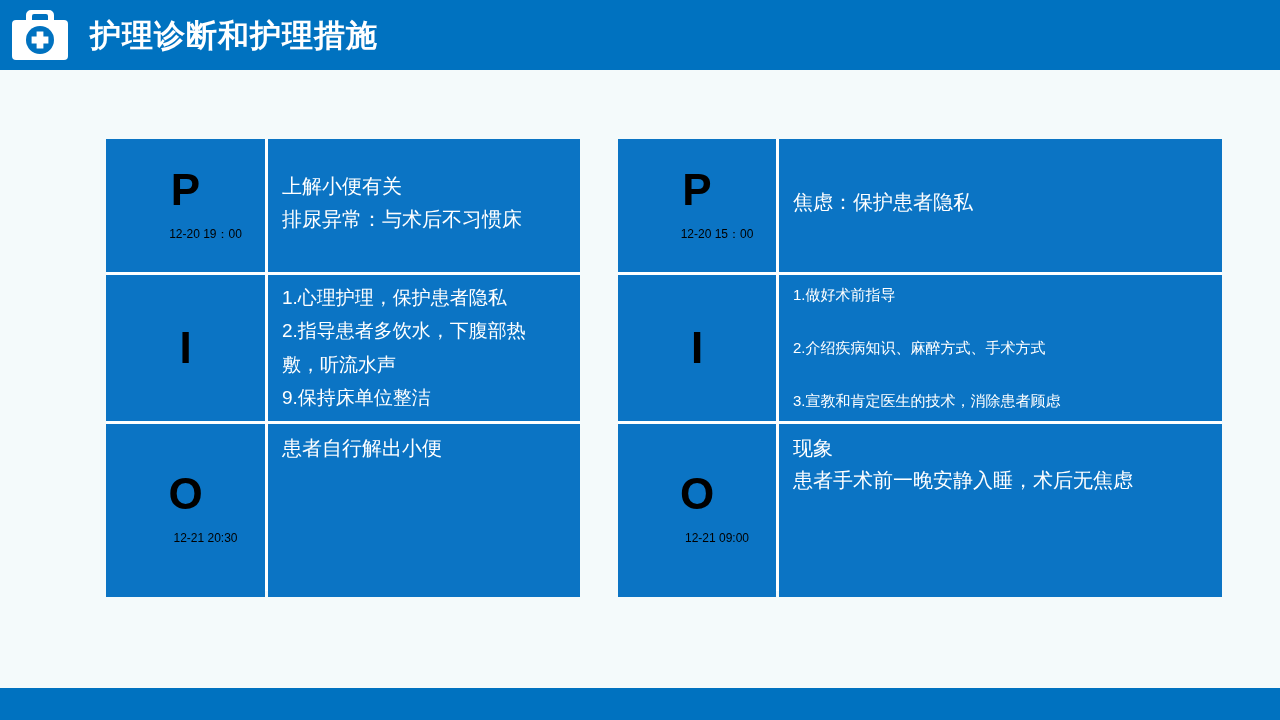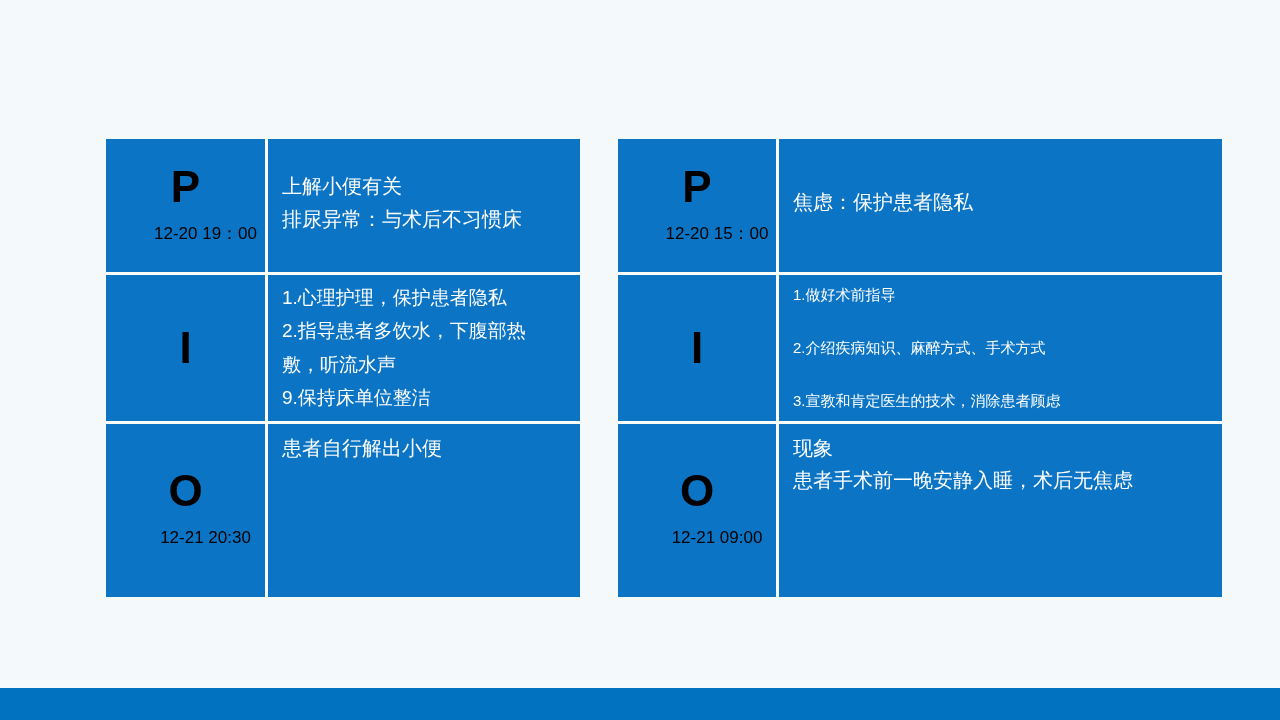--- a/index.html
+++ b/index.html
@@ -66,21 +66,21 @@
   }
   .big-letter {
     color:#000000;
     font-weight:bold;
     font-size:44px;
     line-height:1;
     font-family:"Liberation Sans","DejaVu Sans",sans-serif;
   }
   .stamp {
     color:#000000;
-    font-size:17px;
+    font-size:12px;
     line-height:1;
     margin-top:16px;
     white-space:nowrap;
     font-family:"Liberation Sans","DejaVu Sans",sans-serif;
     margin-left:40px;
   }
   .cell-label.row-p .big-letter { margin-top:-4px; }
   .cell-label.row-i  { justify-content:center; }
   .cell-label.row-i .big-letter { margin-top:0; }
   .cell-label.row-o .big-letter { margin-top:-6px; }
@@ -119,20 +119,35 @@
     position:absolute; left:0; bottom:0;
     width:1280px; height:32px;
     background:#0072c0;
   }
 </style>
 </head>
 <body>
 
 <div class="slide">
 
+  <div class="header">
+    <div class="header-icon">
+      <svg width="60" height="56" viewBox="0 0 60 56" aria-hidden="true">
+
+        <path d="M21 3 h18 a5 5 0 0 1 5 5 v5 h-6 v-4 a2 2 0 0 0 -2 -2 h-12 a2 2 0 0 0 -2 2 v4 h-6 v-5 a5 5 0 0 1 5 -5 z" fill="#ffffff"></path>
+
+        <rect x="2" y="13" width="56" height="40" rx="4" fill="#ffffff"></rect>
+
+        <circle cx="30" cy="33" r="14" fill="#0072c0"></circle>
+
+        <path d="M26.6 24.6 h6.8 v5.0 h5.0 v6.8 h-5.0 v5.0 h-6.8 v-5.0 h-5.0 v-6.8 h5.0 z" fill="#ffffff"></path>
+      </svg>
+    </div>
+    <div class="header-title">护理诊断和护理措施</div>
+  </div>
 
   <div class="table table-left">
 
     <div class="cell cell-label row-p">
       <span class="big-letter">P</span>
       <span class="stamp">12-20 19：00</span>
     </div>
     <div class="cell cell-content p-row">
       <div class="para para-block">
         <span class="para-line">上解小便有关</span>

